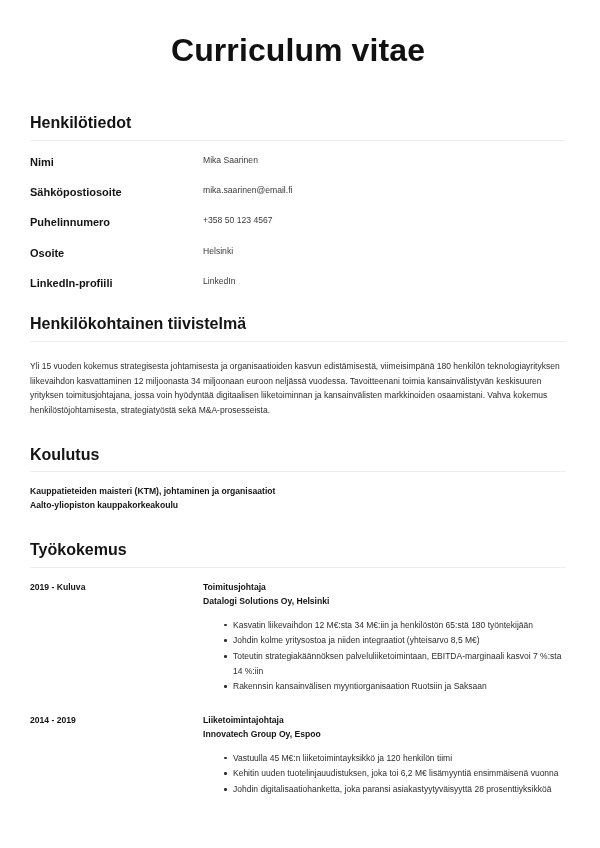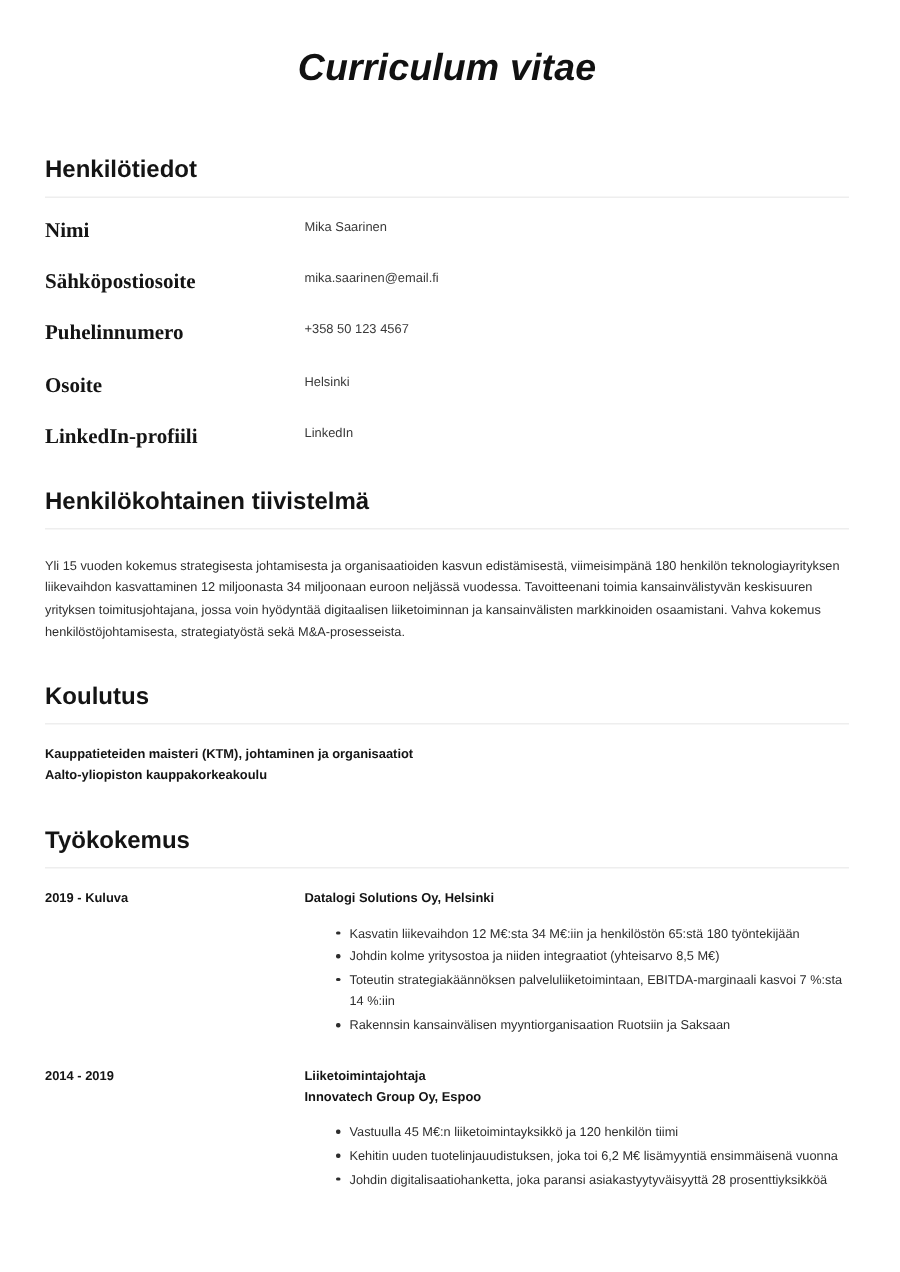--- a/index.html
+++ b/index.html
@@ -21,29 +21,28 @@
     height: 848px;
     box-sizing: border-box;
     padding: 0 34px 0 30px;
     background: #ffffff;
     overflow: hidden;
   }
 
   
   .doc-title {
     text-align: center;
-    font-size: 25px;
+    font-size: 32px;
     font-weight: bold;
     letter-spacing: 0.1px;
     color: #111111;
     margin: 0;
     padding-top: 30px;
     padding-bottom: 0;
     line-height: 1.25;
-    font-style: italic;
   }
 
   
   .section {
     margin-top: 0;
   }
   .section-heading {
     font-size: 16px;
     font-weight: bold;
     color: #141414;
@@ -71,25 +70,24 @@
   }
   .detail-row {
     display: flex;
     align-items: flex-start;
     margin-bottom: 16px;
   }
   .detail-row:last-child { margin-bottom: 0; }
   .detail-label {
     width: 173px;
     flex: 0 0 173px;
-    font-size: 14px;
+    font-size: 11px;
     font-weight: bold;
     color: #141414;
     line-height: 1.3;
-    font-family: Liberation Serif, serif;
   }
   .detail-value {
     font-size: 8.6px;
     font-weight: normal;
     color: #3a3a3a;
     line-height: 1.3;
   }
 
   
   .summary-body {
@@ -223,20 +221,21 @@
 
   <section class="section sec-experience">
     <h2 class="section-heading">Työkokemus</h2>
     <div class="section-rule"></div>
 
     <div class="entries">
 
       <div class="entry" style="margin-bottom:19px;">
         <div class="entry-period">2019 - Kuluva</div>
         <div class="entry-main">
+          <div class="entry-title">Toimitusjohtaja</div>
           <div class="entry-org">Datalogi Solutions Oy, Helsinki</div>
           <ul class="entry-bullets">
             <li>Kasvatin liikevaihdon 12 M€:sta 34 M€:iin ja henkilöstön 65:stä 180 työntekijään</li>
             <li>Johdin kolme yritysostoa ja niiden integraatiot (yhteisarvo 8,5 M€)</li>
             <li>Toteutin strategiakäännöksen palveluliiketoimintaan, EBITDA-marginaali kasvoi 7 %:sta 14 %:iin</li>
             <li>Rakennsin kansainvälisen myyntiorganisaation Ruotsiin ja Saksaan</li>
           </ul>
         </div>
       </div>
 

